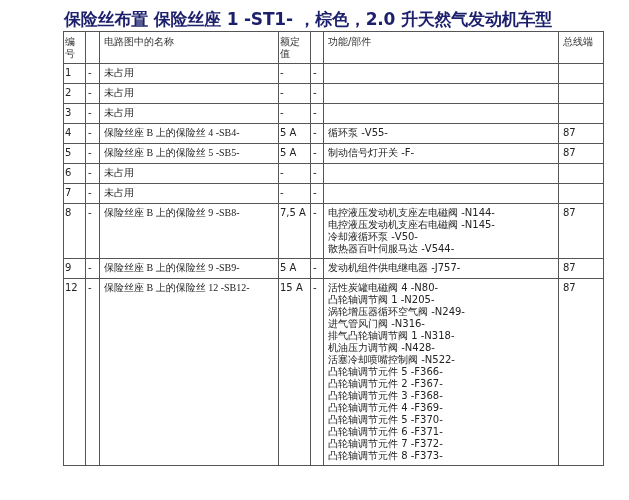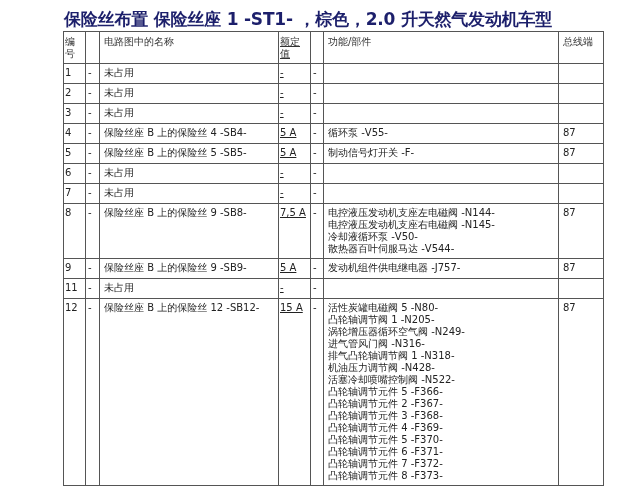--- a/index.html
+++ b/index.html
@@ -24,22 +24,22 @@
     border: 1.5px solid #555;
     padding: 3px 4px;
     vertical-align: top;
     font-weight: normal;
     text-align: left;
     overflow: hidden;
   }
   table.fuse th { color: #333; padding-top: 4px; }
   .c-no { width: 19px; text-align: center; padding-left: 1px !important; padding-right: 1px !important; }
   .c-d1 { width: 11px; padding-left: 2px !important; padding-right: 0 !important; }
-  .c-name { width: 170px; }
-  .c-amp { width: 29px; text-align: right; padding-left: 1px !important; padding-right: 1px !important; text-decoration: underline; }
+  .c-name { width: 170px; font-family: Liberation Serif, serif; }
+  .c-amp { width: 29px; text-align: right; padding-left: 1px !important; padding-right: 1px !important; }
   .c-d2 { width: 10px; padding-left: 2px !important; padding-right: 0 !important; }
   .c-func { width: 226px; }
   .c-term { width: 36px; text-align: center; }
   tr.row td { height: 13px; }
   .func-line { display: block; white-space: nowrap; }
 </style>
 </head>
 <body>
 
 <div class="title">保险丝布置 保险丝座 1 -ST1- ，棕色，2.0 升天然气发动机车型</div>
@@ -143,36 +143,27 @@
         <td class="c-d1">-</td>
         <td class="c-name">保险丝座 B 上的保险丝 9 -SB9-</td>
         <td class="c-amp">5 A</td>
         <td class="c-d2">-</td>
         <td class="c-func">
           <span class="func-line">发动机组件供电继电器 -J757-</span>
         </td>
         <td class="c-term">87</td>
       </tr>
       <tr class="row">
-        <td class="c-no">11</td>
-        <td class="c-d1">-</td>
-        <td class="c-name">未占用</td>
-        <td class="c-amp">-</td>
-        <td class="c-d2">-</td>
-        <td class="c-func"></td>
-        <td class="c-term"></td>
-      </tr>
-      <tr class="row">
         <td class="c-no">12</td>
         <td class="c-d1">-</td>
         <td class="c-name">保险丝座 B 上的保险丝 12 -SB12-</td>
         <td class="c-amp">15 A</td>
         <td class="c-d2">-</td>
         <td class="c-func">
-          <span class="func-line">活性炭罐电磁阀 5 -N80-</span>
+          <span class="func-line">活性炭罐电磁阀 4 -N80-</span>
           <span class="func-line">凸轮轴调节阀 1 -N205-</span>
           <span class="func-line">涡轮增压器循环空气阀 -N249-</span>
           <span class="func-line">进气管风门阀 -N316-</span>
           <span class="func-line">排气凸轮轴调节阀 1 -N318-</span>
           <span class="func-line">机油压力调节阀 -N428-</span>
           <span class="func-line">活塞冷却喷嘴控制阀 -N522-</span>
           <span class="func-line">凸轮轴调节元件 5 -F366-</span>
           <span class="func-line">凸轮轴调节元件 2 -F367-</span>
           <span class="func-line">凸轮轴调节元件 3 -F368-</span>
           <span class="func-line">凸轮轴调节元件 4 -F369-</span>

